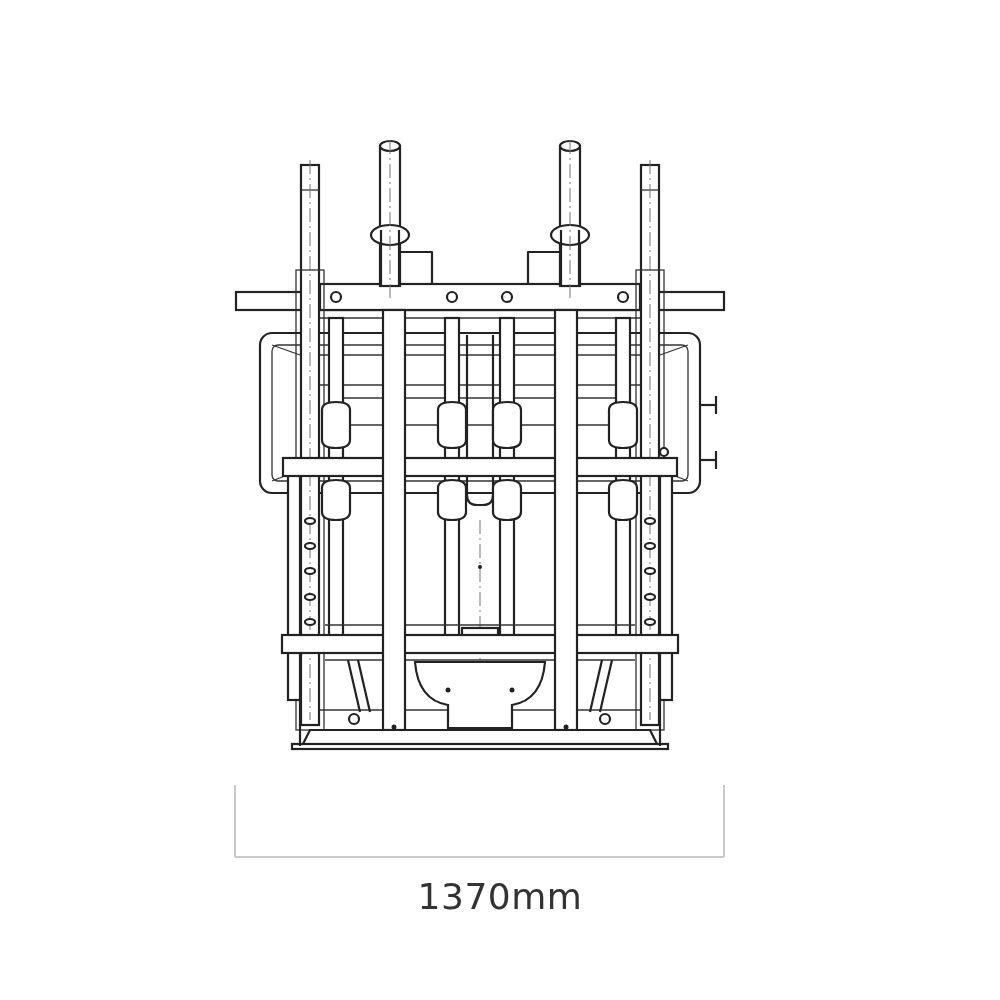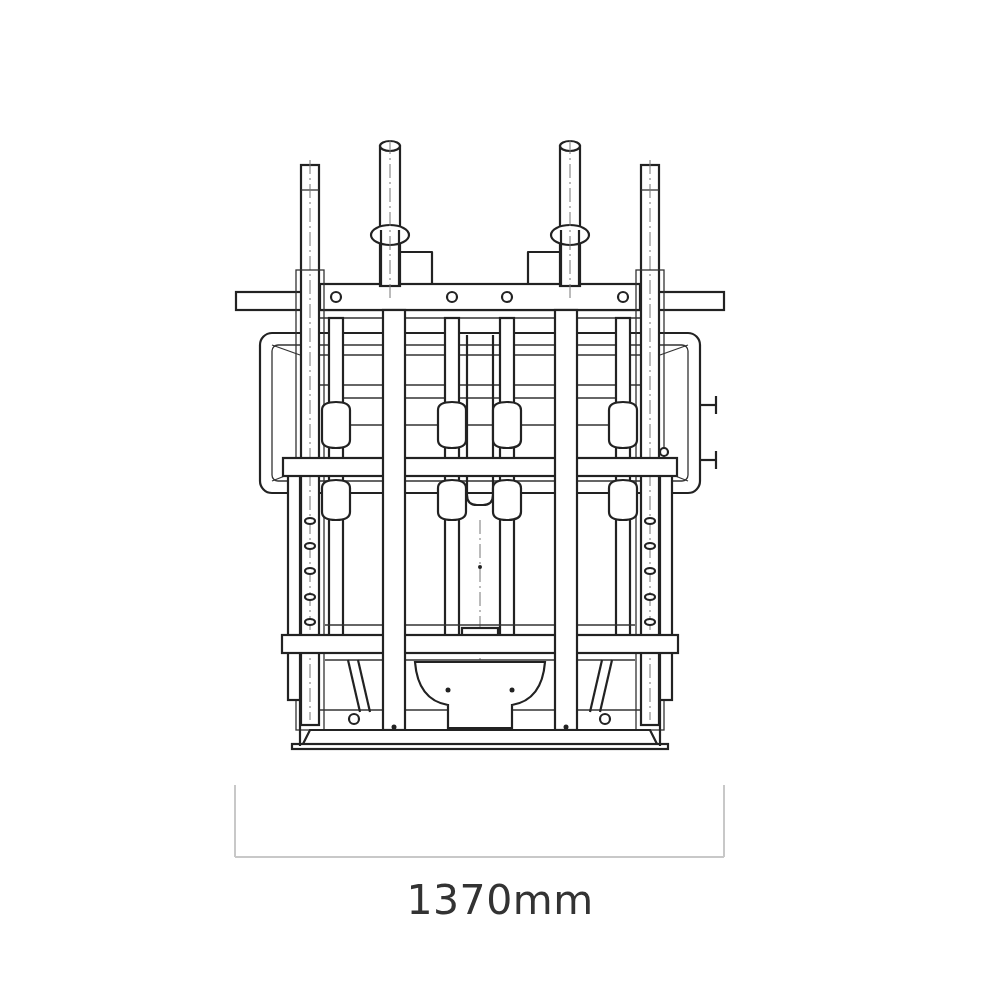--- a/index.html
+++ b/index.html
@@ -4,21 +4,21 @@
 <style>
   html, body { margin: 0; padding: 0; background: #ffffff; }
   body { width: 1000px; height: 1000px; position: relative; overflow: hidden; font-family: "DejaVu Sans", sans-serif; }
   #drawing { position: absolute; left: 0; top: 0; width: 1000px; height: 1000px; }
   .ln { fill: none; stroke: #222; stroke-width: 2.2; stroke-linejoin: round; }
   .lnt { fill: none; stroke: #333; stroke-width: 1.3; }
   .fill { fill: #ffffff; stroke: #222; stroke-width: 2.2; }
   .center { fill: none; stroke: #777; stroke-width: 1; stroke-dasharray: 14 4 2 4; }
   .dim { fill: none; stroke: #c8c8c8; stroke-width: 2; }
   .dot { fill: #222; }
-  #dimension-label { position: absolute; left: 0; width: 1000px; top: 876px; text-align: center; font-size: 41px; color: #333; letter-spacing: 0.5px; }
+  #dimension-label { position: absolute; left: 0; width: 1000px; top: 876px; text-align: center; font-size: 36px; color: #333; letter-spacing: 0.5px; }
 </style>
 </head>
 <body>
 
 <svg id="drawing" viewBox="0 0 1000 1000" xmlns="http://www.w3.org/2000/svg">
 
   <g>
     <rect class="ln" x="260" y="333" width="440" height="160" rx="12"></rect>
     <rect class="lnt" x="272" y="345" width="416" height="136" rx="6"></rect>
     <line class="lnt" x1="272" y1="345" x2="300" y2="355"></line>

